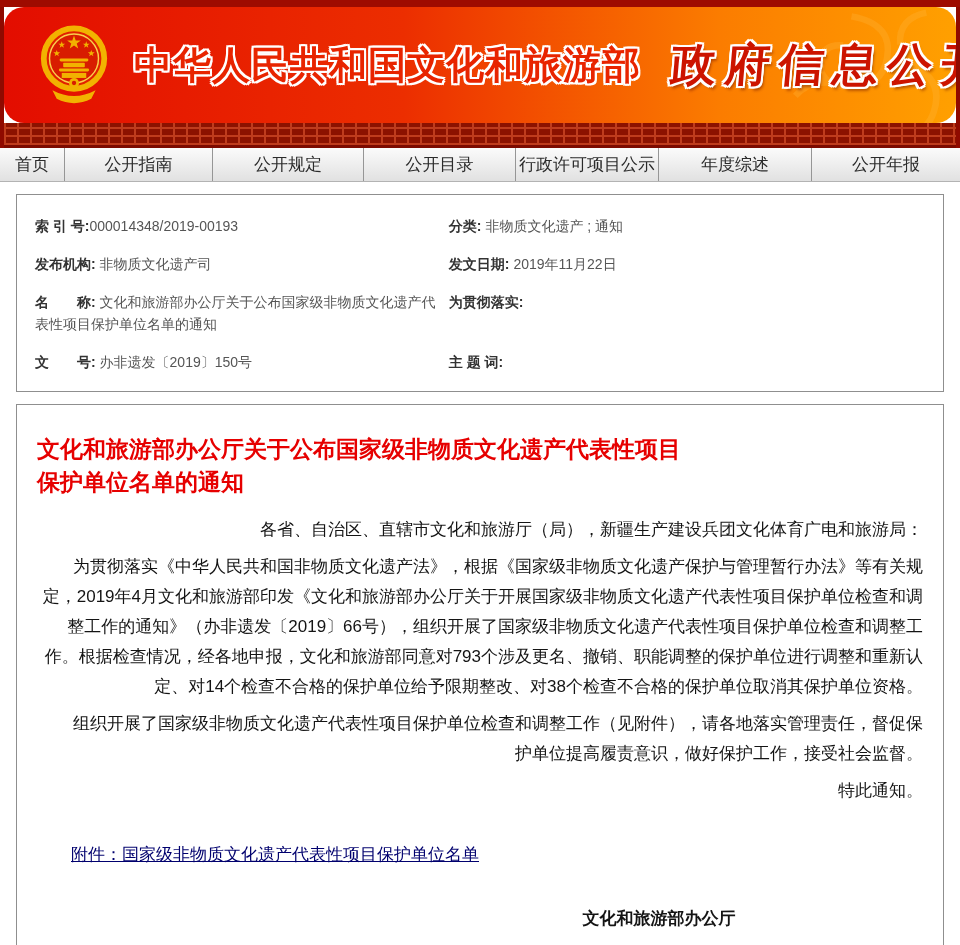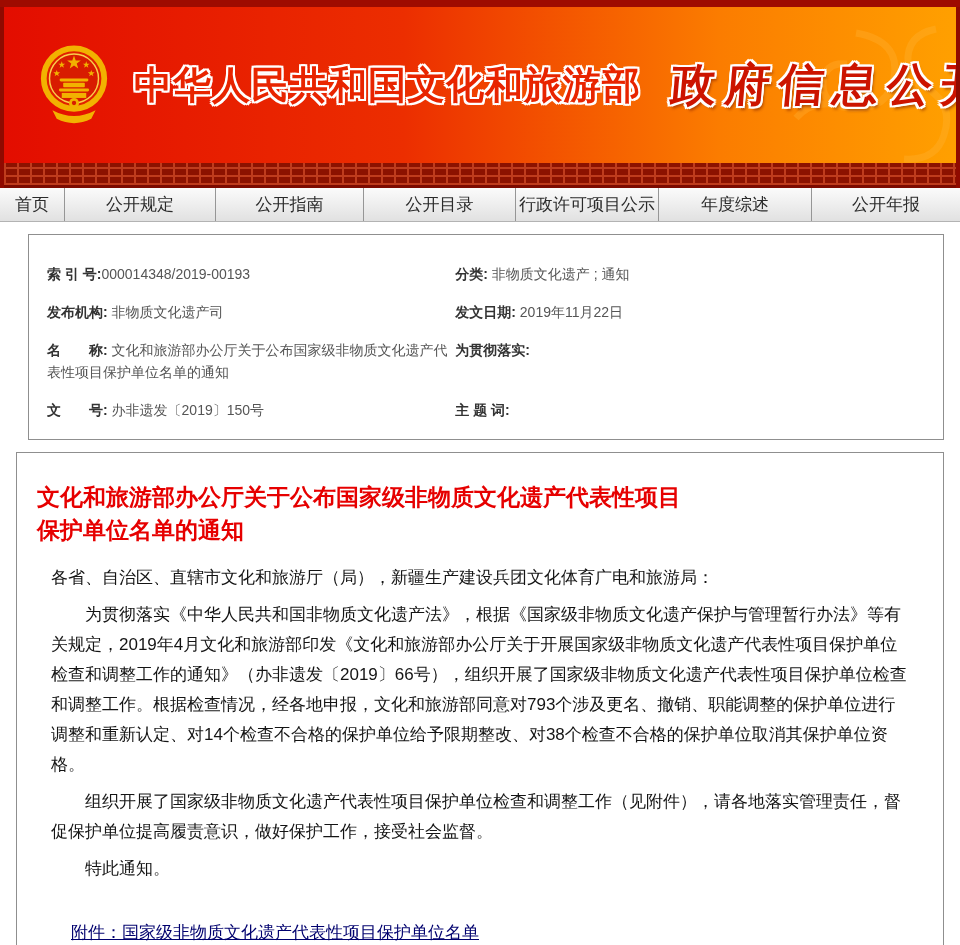--- a/index.html
+++ b/index.html
@@ -6,23 +6,23 @@
   .page{
     width:960px;height:945px;overflow:hidden;position:relative;
     font-family:"Liberation Sans","DejaVu Sans",sans-serif;
     background:#fff;
   }
   
   .banner{position:relative;}
   .banner-top-border{height:7px;background:#9e0b00;}
   .banner-frame{border-left:4px solid #8f0a00;border-right:4px solid #8f0a00;}
   .banner-main{
-    height:156px;position:relative;overflow:hidden;
+    height:116px;position:relative;overflow:hidden;
     background:linear-gradient(90deg,#e30d00 0%,#ec2e00 42%,#fb7c00 75%,#ffa000 100%);
-    display:flex;align-items:center;
+    display:flex;align-items:center;border-radius:20px;
   }
   .banner-deco{position:absolute;right:0;top:0;width:340px;height:100%;pointer-events:none;opacity:.55;}
   .banner-deco svg{width:100%;height:100%;}
   .emblem{width:72px;height:88px;margin-left:34px;flex:0 0 auto;position:relative;z-index:2;}
   .org-name{
     margin-left:24px;font-size:38px;font-weight:900;color:#e82400;letter-spacing:1px;
     position:relative;z-index:2;white-space:nowrap;
     text-shadow:-2px 0 0 #fff,2px 0 0 #fff,0 -2px 0 #fff,0 2px 0 #fff,
                 -2px -2px 0 #fff,2px 2px 0 #fff,-2px 2px 0 #fff,2px -2px 0 #fff;
   }
@@ -48,37 +48,37 @@
   }
   .nav-item{
     display:flex;align-items:center;justify-content:center;
     border-right:1px solid #969696;cursor:pointer;box-sizing:border-box;
   }
   .nav-item:last-child{border-right:none;}
   .w0{width:65px;}.w1{width:151px;}.w2{width:148px;}.w3{width:152px;}
   .w4{width:143px;}.w5{width:153px;}.w6{width:148px;}
   
   .meta-box{
-    margin:12px 16px 0 28px;border:1px solid #8f8f8f;background:#fff;
-    padding:20px 18px 10px 18px;box-sizing:border-box;
+    margin:12px 16px 0 16px;border:1px solid #8f8f8f;background:#fff;
+    padding:12px 18px 10px 18px;box-sizing:border-box;
   }
   .meta-grid{display:grid;grid-template-columns:46.5% 53.5%;font-size:14px;color:#4c4c4c;}
   .meta-cell{padding:8px 6px 8px 0;line-height:22px;}
   .meta-label{font-weight:bold;color:#333;white-space:pre;}
   .meta-value{color:#555;}
   
   .doc-box{
     margin:12px 16px 0 16px;border:1px solid #8f8f8f;border-bottom:none;background:#fff;
     padding:26px 20px 40px 20px;height:620px;box-sizing:border-box;
   }
   .doc-title{
     color:#e60000;font-weight:bold;font-size:23px;line-height:33px;
     text-align:left;margin:2px 0 16px 0;
   }
-  .doc-body p{font-size:17px;color:#141414;line-height:30px;margin:7px 14px;}
+  .doc-body p{font-size:17px;color:#141414;line-height:30px;margin:7px 0;text-align:right;}
   .indent{text-indent:2em;}
   .attachment{
     display:inline-block;margin:30px 0 0 2em;color:#00006e;font-size:17px;
     text-decoration:underline;cursor:pointer;
   }
   .signature{
     margin:34px 148px 0 auto;width:232px;text-align:center;
     font-size:17px;color:#141414;line-height:37px;font-weight:bold;
   }
 </style>
@@ -121,22 +121,22 @@
         </svg>
         <div class="org-name">中华人民共和国文化和旅游部</div>
         <div class="sub-title">政府信息公开</div>
       </div>
       <div class="meander"></div>
     </div>
   </header>
 
   <nav class="nav">
     <div class="nav-item w0">首页</div>
+    <div class="nav-item w2">公开指南</div>
     <div class="nav-item w1">公开规定</div>
-    <div class="nav-item w2">公开指南</div>
     <div class="nav-item w3">公开目录</div>
     <div class="nav-item w4">行政许可项目公示</div>
     <div class="nav-item w5">年度综述</div>
     <div class="nav-item w6">公开年报</div>
   </nav>
 
   <section class="meta-box">
     <div class="meta-grid">
 
       <div class="meta-cell">

